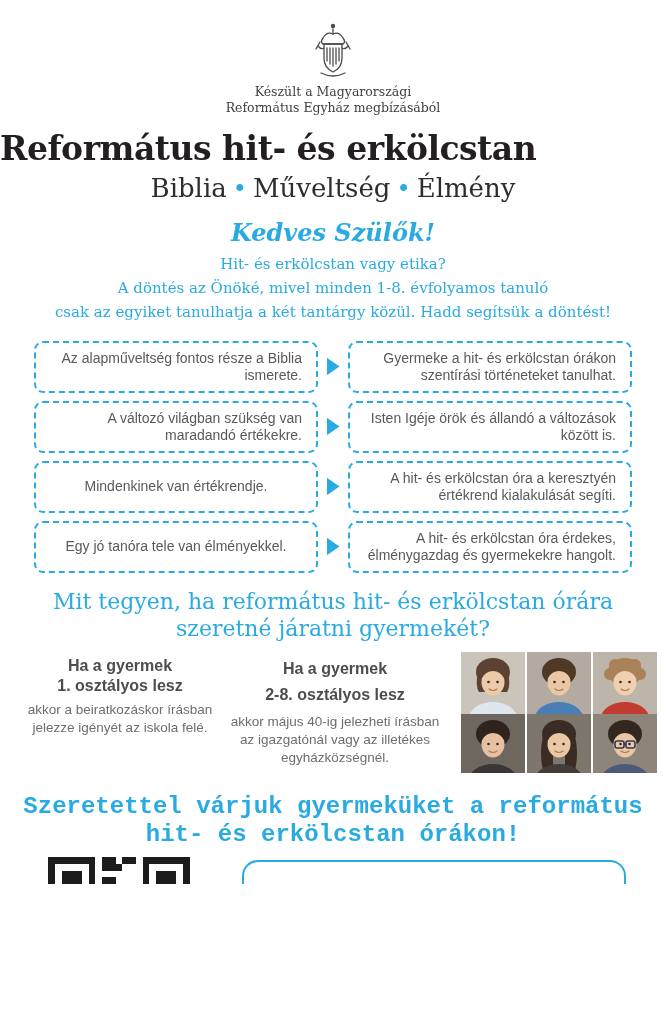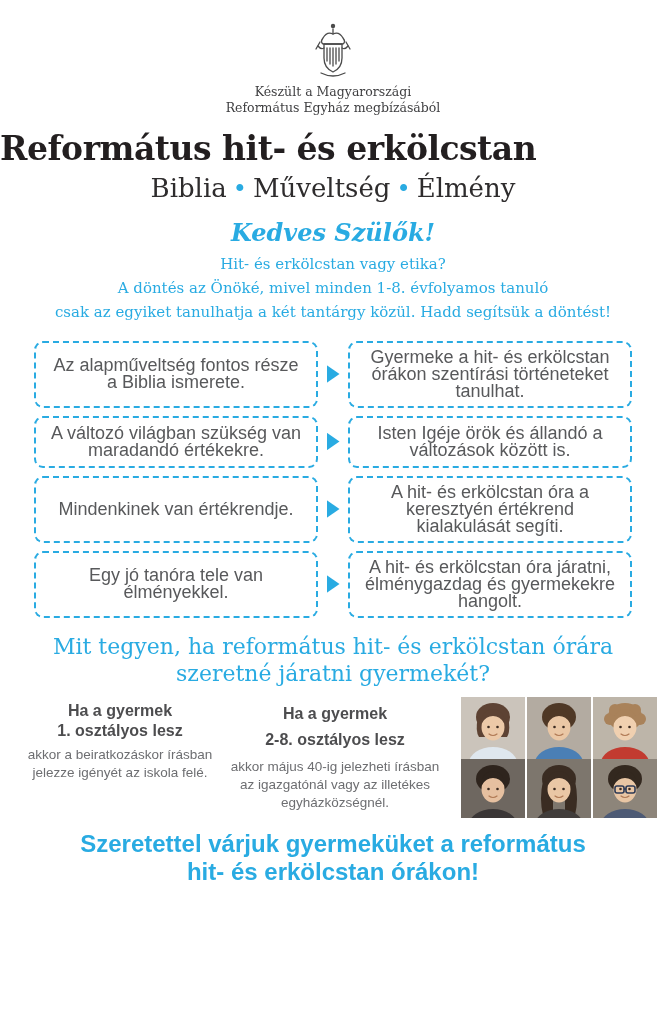--- a/index.html
+++ b/index.html
@@ -66,22 +66,22 @@
     display:grid;
     grid-template-columns:284px 30px 284px;
     row-gap:8px;
     align-items:stretch;
   }
   .benefit-box {
     border:2px dashed #29abe2;
     border-radius:9px;
     min-height:52px;
     display:flex; align-items:center; justify-content:center;
-    text-align:center;
-    font-size:18px; line-height:17px;
+    text-align:right;
+    font-size:14px; line-height:17px;
     color:#58595b;
     padding:6px 14px;
     background:#ffffff;
   }
   .arrow-cell { display:flex; align-items:center; justify-content:center; }
   .arrow {
     width:13px; height:18px;
     background:#29abe2;
     clip-path:polygon(0 0, 100% 50%, 0 100%);
   }
@@ -119,23 +119,23 @@
     margin-left:12px;
     display:grid;
     grid-template-columns:repeat(3, 1fr);
     grid-template-rows:62px 59px;
     overflow:hidden;
   }
   .photo-cell { width:100%; height:100%; overflow:hidden; }
   .photo-cell svg { display:block; }
   
   .closing-heading {
-    margin-top:12px;
+    margin-top:20px;
     text-align:center;
-    font-family:Liberation Sans, sans-serif;
+    font-family:Liberation Mono, monospace;
     font-weight:bold;
     font-size:24px;
     line-height:28px;
     color:#29abe2;
   }
   
   .bottom { position:relative; height:142px; margin-top:8px; }
   .qr { position:absolute; left:48px; top:0; width:142px; height:142px; }
   .write-in-box {
     position:absolute; left:242px; top:3px;
@@ -207,21 +207,21 @@
     <div class="benefit-box">Mindenkinek van értékrendje.</div>
     <div class="arrow-cell">
         <span class="arrow"></span>
       </div>
     <div class="benefit-box">A hit- és erkölcstan óra a keresztyén értékrend kialakulását segíti.</div>
 
     <div class="benefit-box">Egy jó tanóra tele van élményekkel.</div>
     <div class="arrow-cell">
         <span class="arrow"></span>
       </div>
-    <div class="benefit-box">A hit- és erkölcstan óra járatni, élménygazdag és gyermekekre hangolt.</div>
+    <div class="benefit-box">A hit- és erkölcstan óra érdekes, élménygazdag és gyermekekre hangolt.</div>
   </div>
 
   <div class="action-heading">
     <div>Mit tegyen, ha református hit- és erkölcstan órára</div>
     <div>szeretné járatni gyermekét?</div>
   </div>
 
   <div class="options">
     <div class="option option-1">
       <div class="option-title">

